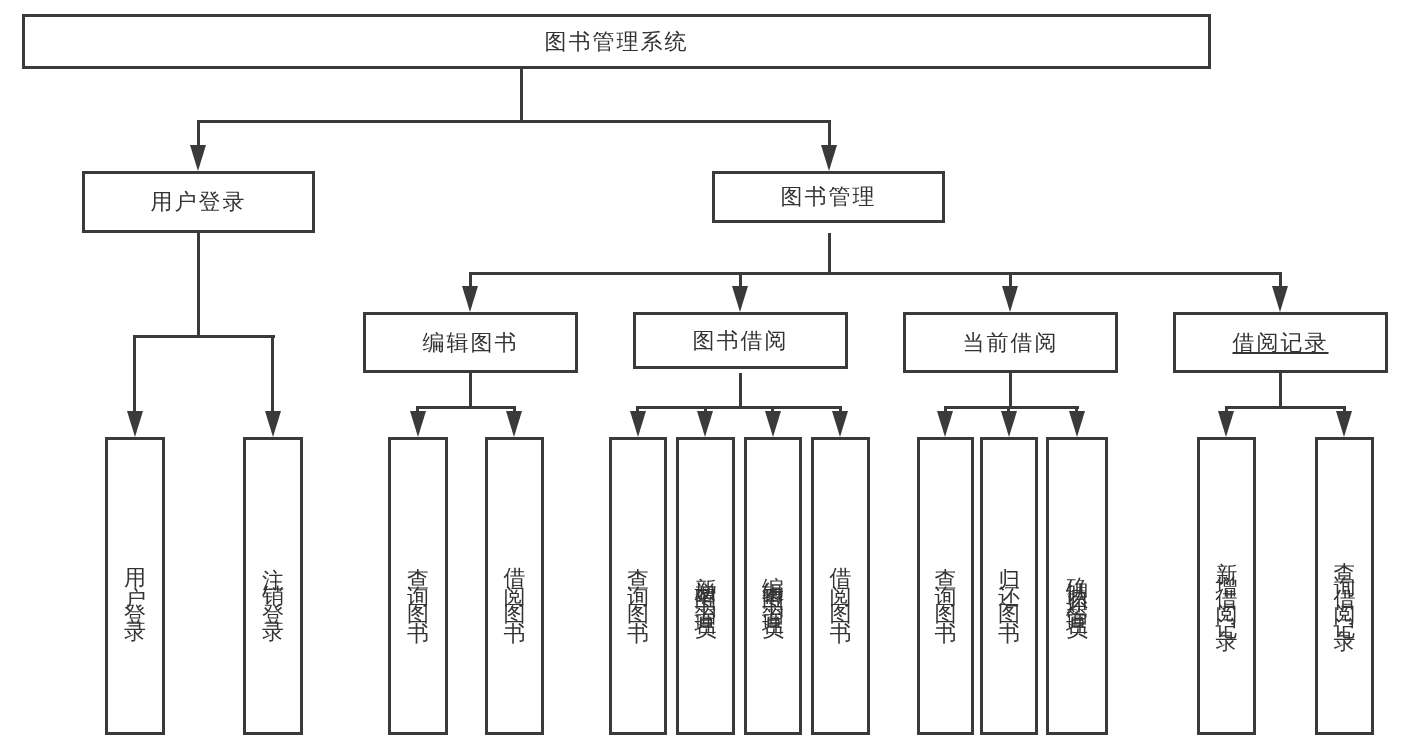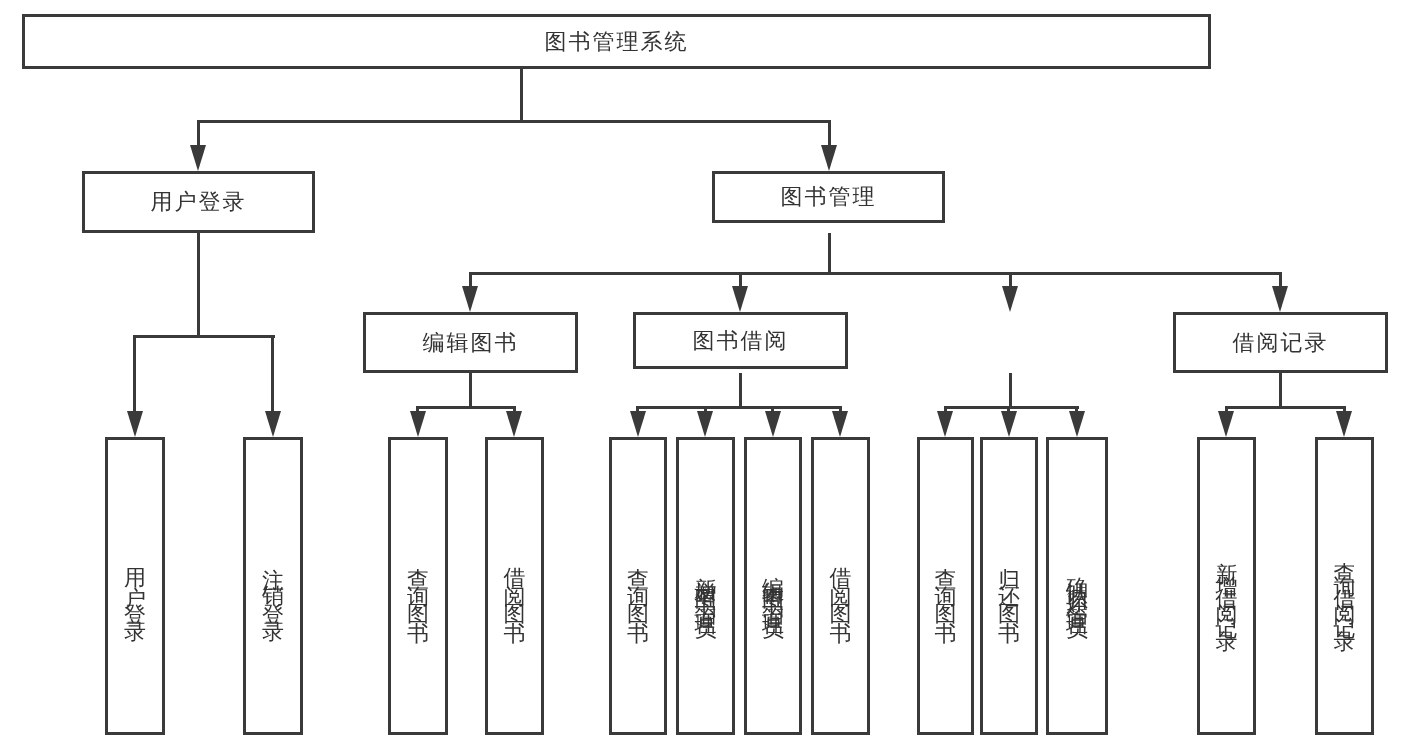--- a/index.html
+++ b/index.html
@@ -64,21 +64,24 @@
   <div class="box" style="left:712px;top:171px;width:233px;height:52px;">
     <span>图书管理</span>
   </div>
 
   <div class="box" style="left:363px;top:312px;width:215px;height:61px;">
     <span>编辑图书</span>
   </div>
   <div class="box" style="left:633px;top:312px;width:215px;height:57px;">
     <span>图书借阅</span>
   </div>
-  <div class="box" style="left:1173px;top:312px;width:215px;height:61px;">
+  <div class="box" style="left:903px;top:312px;width:215px;height:61px;">
+    <span>当前借阅</span>
+  </div>
+  <div class="box" style="left:1173px;top:312px;width:215px;height:61px;text-decoration:underline;">
     <span>借阅记录</span>
   </div>
 
   <div class="box vbox" style="left:105px;top:437px;width:60px;height:298px;">
     <span class="vtext ls-4">用户登录</span>
   </div>
   <div class="box vbox" style="left:243px;top:437px;width:60px;height:298px;">
     <span class="vtext ls-4">注销登录</span>
   </div>
 

